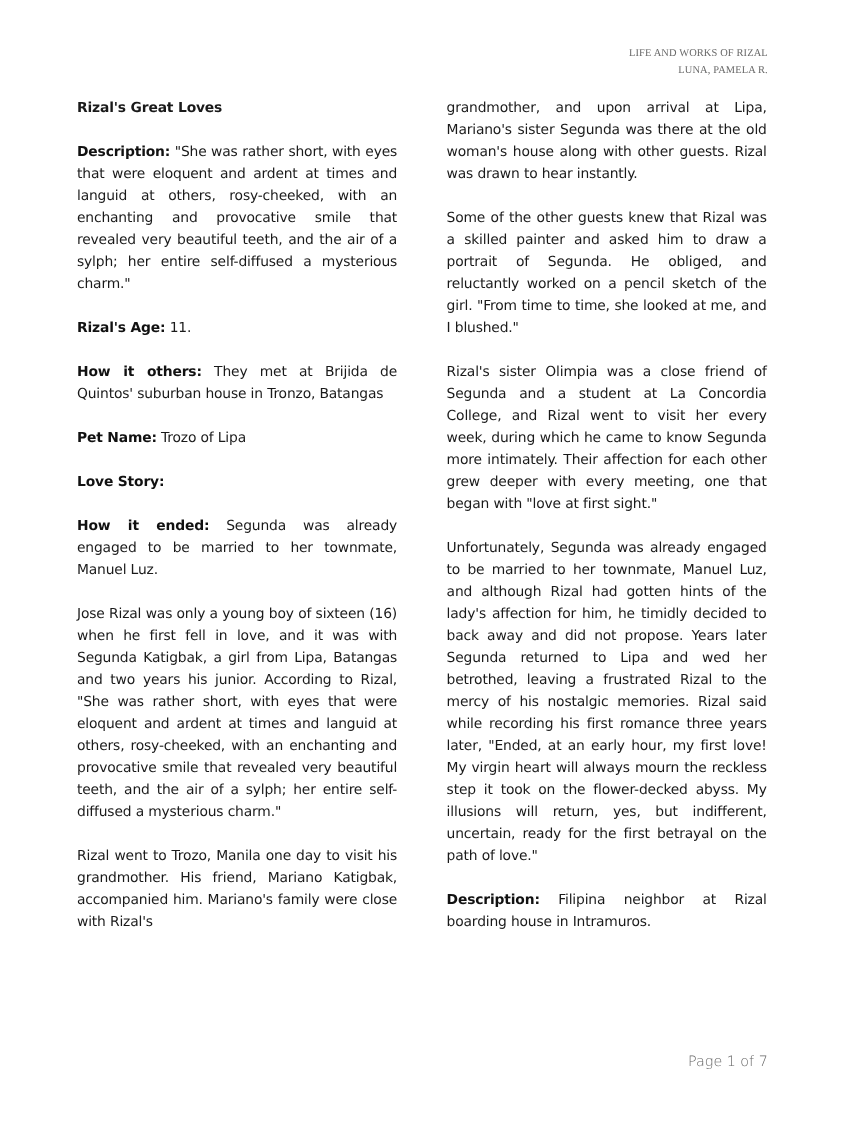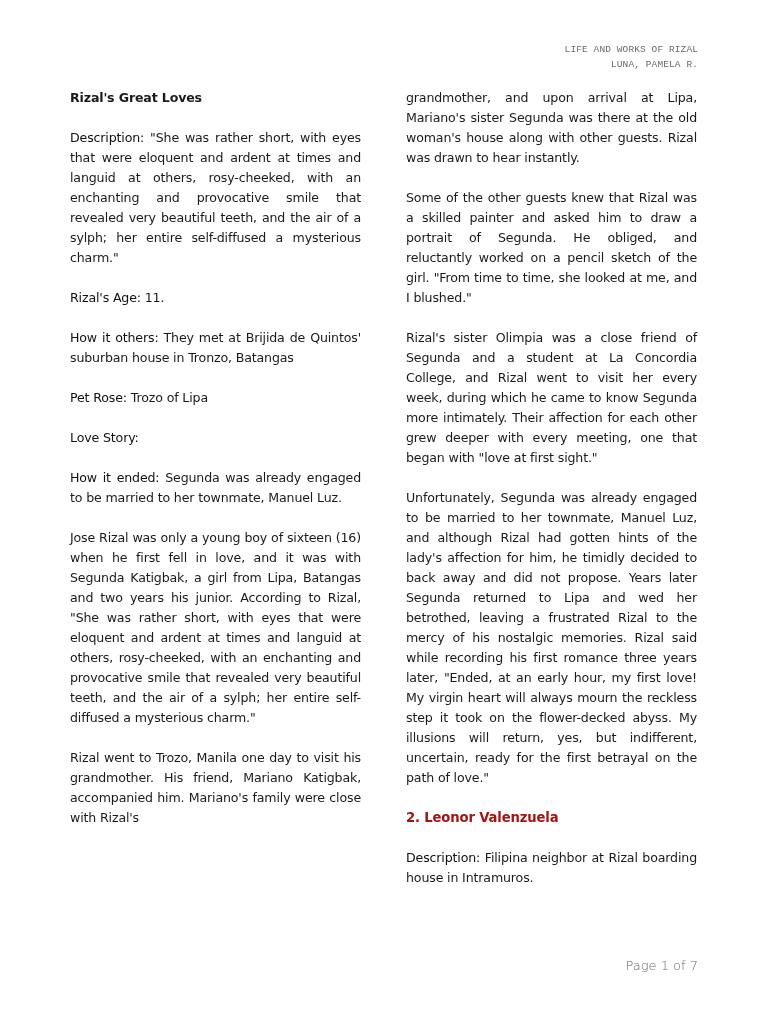--- a/index.html
+++ b/index.html
@@ -13,21 +13,21 @@
       position: relative;
       overflow: hidden;
       font-family: "DejaVu Sans", sans-serif;
       color: #1a1a1a;
     }
     .header {
       position: absolute;
       top: 42px;
       right: 70px;
       text-align: right;
-      font-family: Liberation Mono, monospace;
+      font-family: Liberation Serif, serif;
       font-size: 9.5px;
       line-height: 15px;
       color: #6a6a6a;
       letter-spacing: 0.1px;
     }
     .col {
       position: absolute;
       top: 88px;
       width: 291px;
       font-size: 12.6px;
@@ -47,21 +47,21 @@
       font-size: 12.6px;
     }
     .section-heading {
       font-weight: bold;
       color: #a31515;
       margin: 0 0 20px 0;
       font-size: 13.2px;
       text-align: left;
     }
     .label {
-      font-weight: normal;
+      font-weight: bold;
       color: #111111;
       margin-top: 28px;
     }
     .footer {
       position: absolute;
       top: 958px;
       right: 70px;
       font-family: "DejaVu Sans", sans-serif;
       font-size: 13px;
       color: #666666;
@@ -79,38 +79,37 @@
 <div class="col col-left">
   <p class="title-main">Rizal's Great Loves</p>
 
 
   <p class="para"><span class="label">Description:</span><span> "She was rather short, with eyes that were eloquent and ardent at times and languid at others, rosy-cheeked, with an enchanting and provocative smile that revealed very beautiful teeth, and the air of a sylph; her entire self-diffused a mysterious charm."</span></p>
 
   <p class="para"><span class="label">Rizal's Age:</span><span> 11.</span></p>
 
   <p class="para"><span class="label">How it others:</span><span> They met at Brijida de Quintos' suburban house in Tronzo, Batangas</span></p>
 
-  <p class="para"><span class="label">Pet Rose:</span><span> Trozo of Lipa</span></p>
+  <p class="para"><span class="label">Pet Name:</span><span> Trozo of Lipa</span></p>
 
   <p class="para"><span class="label">Love Story:</span></p>
 
   <p class="para"><span class="label">How it ended:</span><span> Segunda was already engaged to be married to her townmate, Manuel Luz.</span></p>
 
   <p class="para">Jose Rizal was only a young boy of sixteen (16) when he first fell in love, and it was with Segunda Katigbak, a girl from Lipa, Batangas and two years his junior. According to Rizal, "She was rather short, with eyes that were eloquent and ardent at times and languid at others, rosy-cheeked, with an enchanting and provocative smile that revealed very beautiful teeth, and the air of a sylph; her entire self-diffused a mysterious charm."</p>
 
   <p class="para last">Rizal went to Trozo, Manila one day to visit his grandmother. His friend, Mariano Katigbak, accompanied him. Mariano's family were close with Rizal's</p>
 </div>
 
 <div class="col col-right">
   <p class="para">grandmother, and upon arrival at Lipa, Mariano's sister Segunda was there at the old woman's house along with other guests. Rizal was drawn to hear instantly.</p>
 
   <p class="para">Some of the other guests knew that Rizal was a skilled painter and asked him to draw a portrait of Segunda. He obliged, and reluctantly worked on a pencil sketch of the girl. "From time to time, she looked at me, and I blushed."</p>
 
   <p class="para">Rizal's sister Olimpia was a close friend of Segunda and a student at La Concordia College, and Rizal went to visit her every week, during which he came to know Segunda more intimately. Their affection for each other grew deeper with every meeting, one that began with "love at first sight."</p>
 
   <p class="para">Unfortunately, Segunda was already engaged to be married to her townmate, Manuel Luz, and although Rizal had gotten hints of the lady's affection for him, he timidly decided to back away and did not propose. Years later Segunda returned to Lipa and wed her betrothed, leaving a frustrated Rizal to the mercy of his nostalgic memories. Rizal said while recording his first romance three years later, "Ended, at an early hour, my first love! My virgin heart will always mourn the reckless step it took on the flower-decked abyss. My illusions will return, yes, but indifferent, uncertain, ready for the first betrayal on the path of love."</p>
 
-  <p class="section-heading" style="color: rgb(163, 21, 21);">2. Leonor Valenzuela</p>
 
   <p class="para last"><span class="label">Description:</span><span> Filipina neighbor at Rizal boarding house in Intramuros.</span></p>
 </div>
 
 <div class="footer">Page 1 of 7</div>
 
 </body></html>

